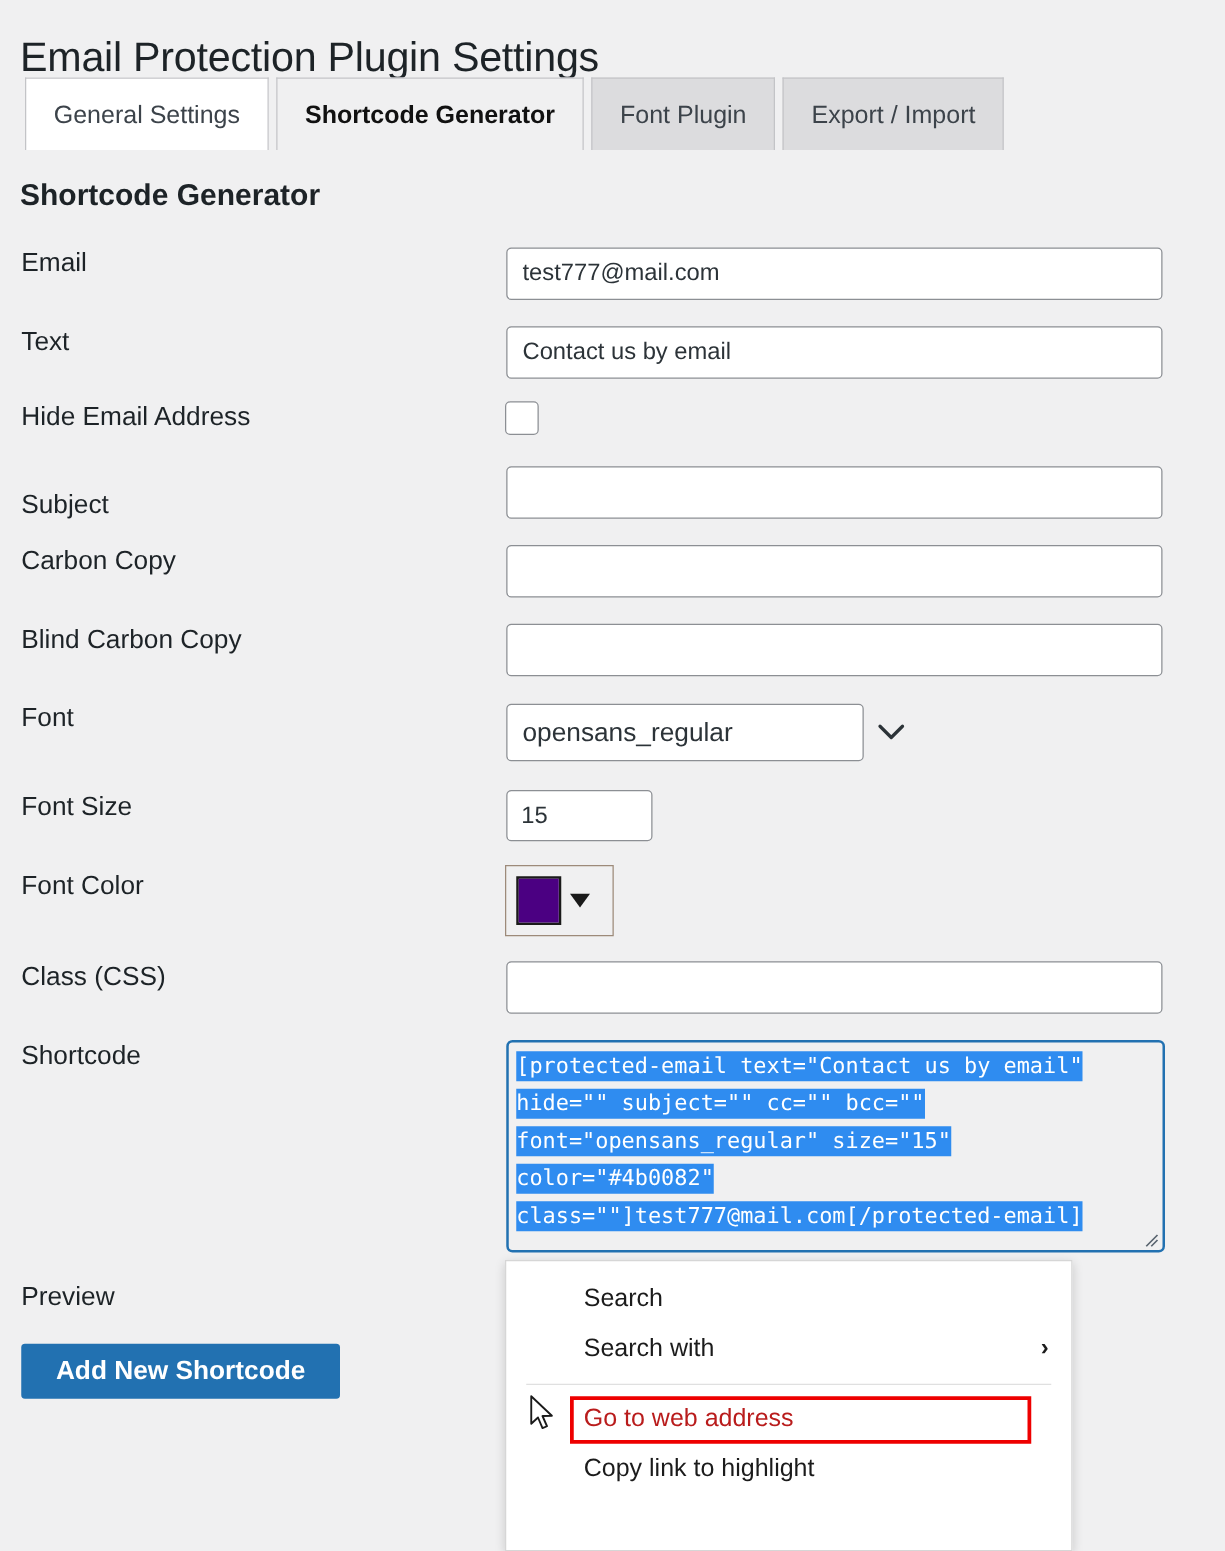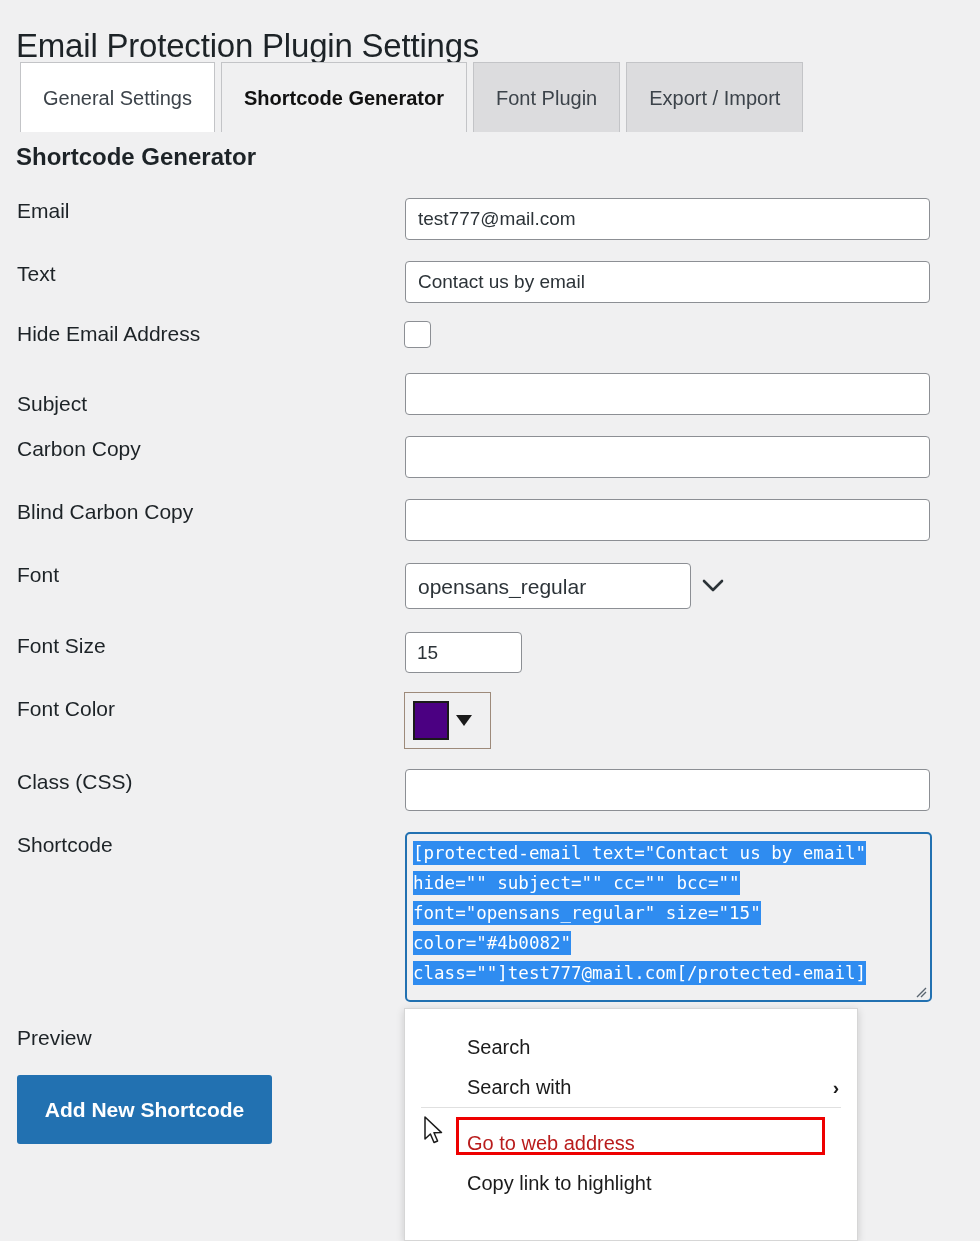--- a/index.html
+++ b/index.html
@@ -34,21 +34,21 @@
   
   .tab-bar {
     position: absolute;
     left: 20px;
     top: 62px;
     display: flex;
     align-items: flex-end;
     gap: 6px;
   }
   .tab {
-    height: 70px;
+    height: 58px;
     padding: 0 22px;
     display: flex;
     align-items: center;
     justify-content: center;
     font-size: 20px;
     border: 1px solid #c3c4c7;
     border-bottom: none;
     background: #dcdcde;
     color: #3c434a;
     white-space: nowrap;
@@ -228,21 +228,21 @@
     left: 17px;
     top: 1026px;
     font-size: 21px;
     color: #1d2327;
   }
   .primary-btn {
     position: absolute;
     left: 17px;
     top: 1075px;
     width: 255px;
-    height: 69px;
+    height: 44px;
     background: #2271b1;
     color: #ffffff;
     border: none;
     border-radius: 3px;
     font-size: 21px;
     font-weight: 700;
     font-family: "Liberation Sans", sans-serif;
     cursor: pointer;
   }
 
@@ -255,21 +255,21 @@
     height: 233px;
     background: #ffffff;
     border: 1px solid #d6d6d6;
     box-shadow: 0 2px 8px rgba(0,0,0,0.16);
     padding-top: 10px;
     z-index: 50;
   }
   .ctx-item {
     height: 40px;
     display: flex;
-    align-items: flex-end;
+    align-items: center;
     padding: 0 18px 0 62px;
     font-size: 20px;
     color: #1b1b1b;
     position: relative;
     white-space: nowrap;
   }
   .ctx-item.disabled { color: #b91c1c; }
   .ctx-item.highlight { background: #e4e4e4; }
   .ctx-shortcut {
     margin-left: auto;

